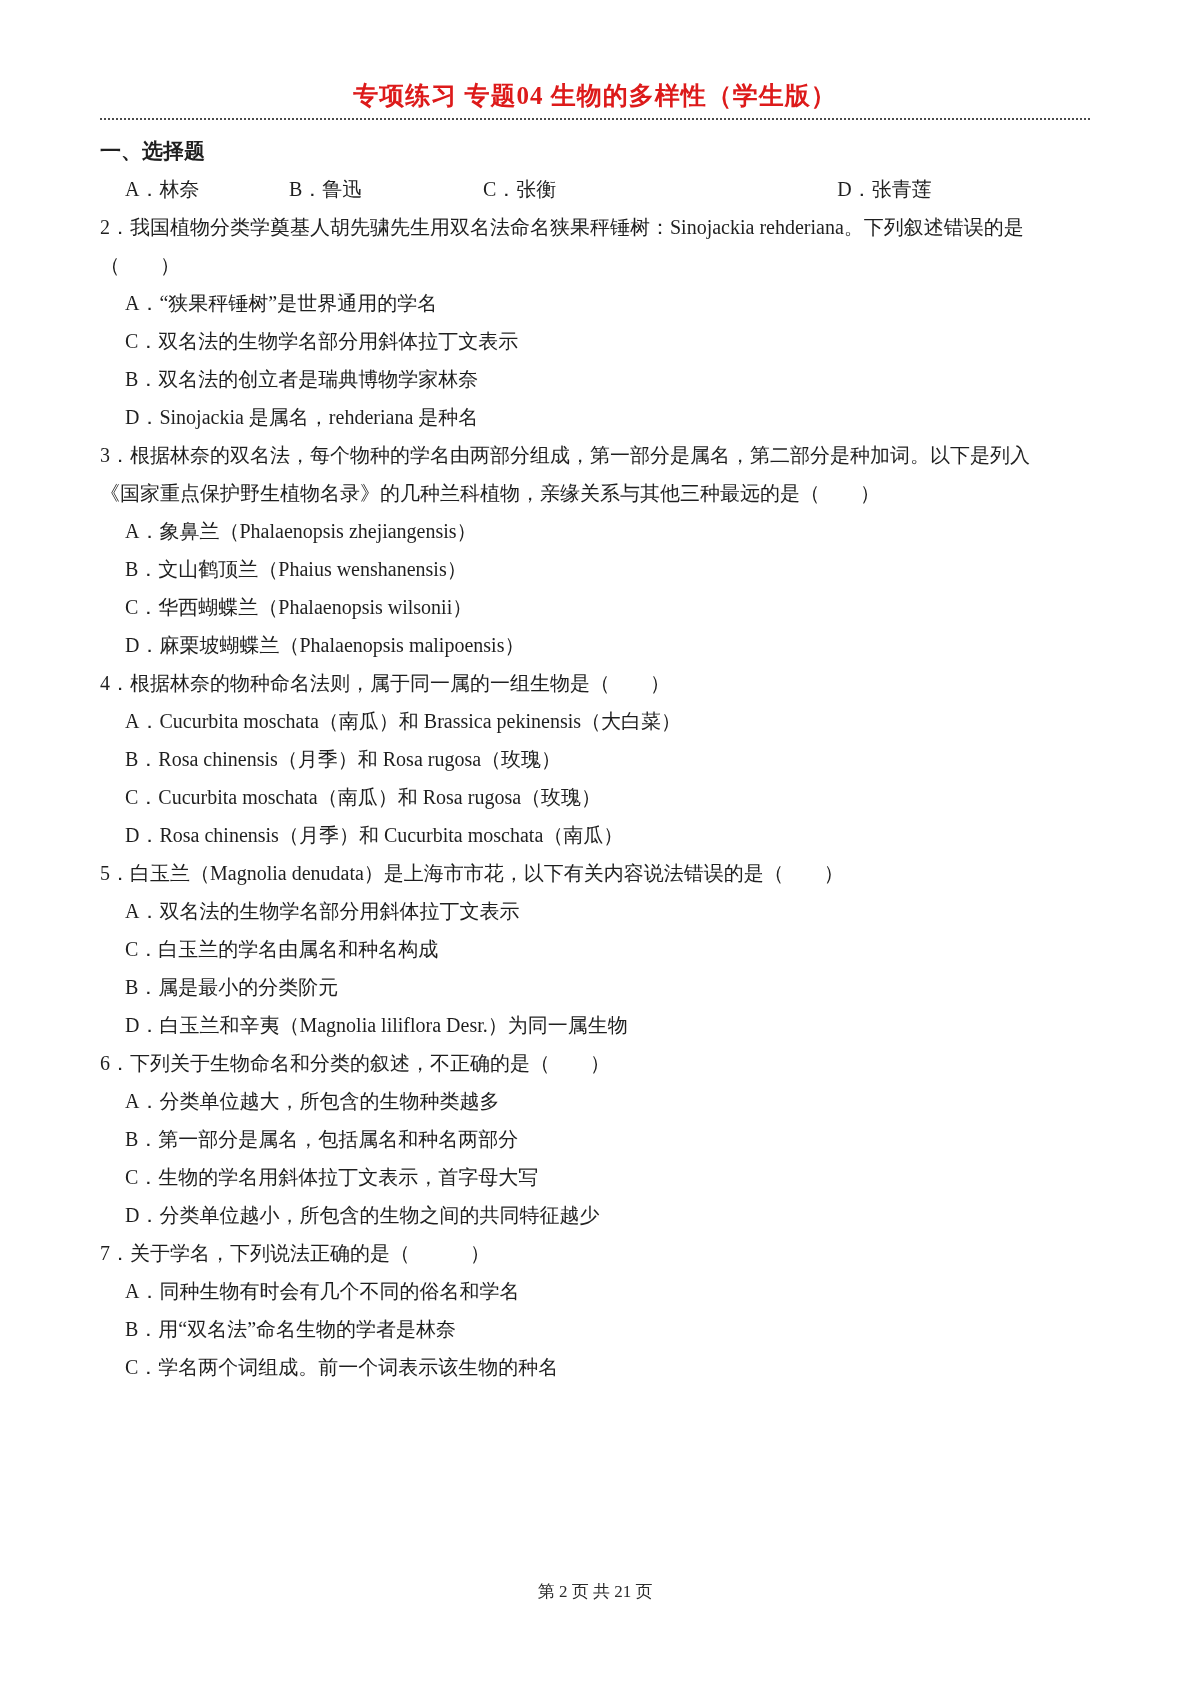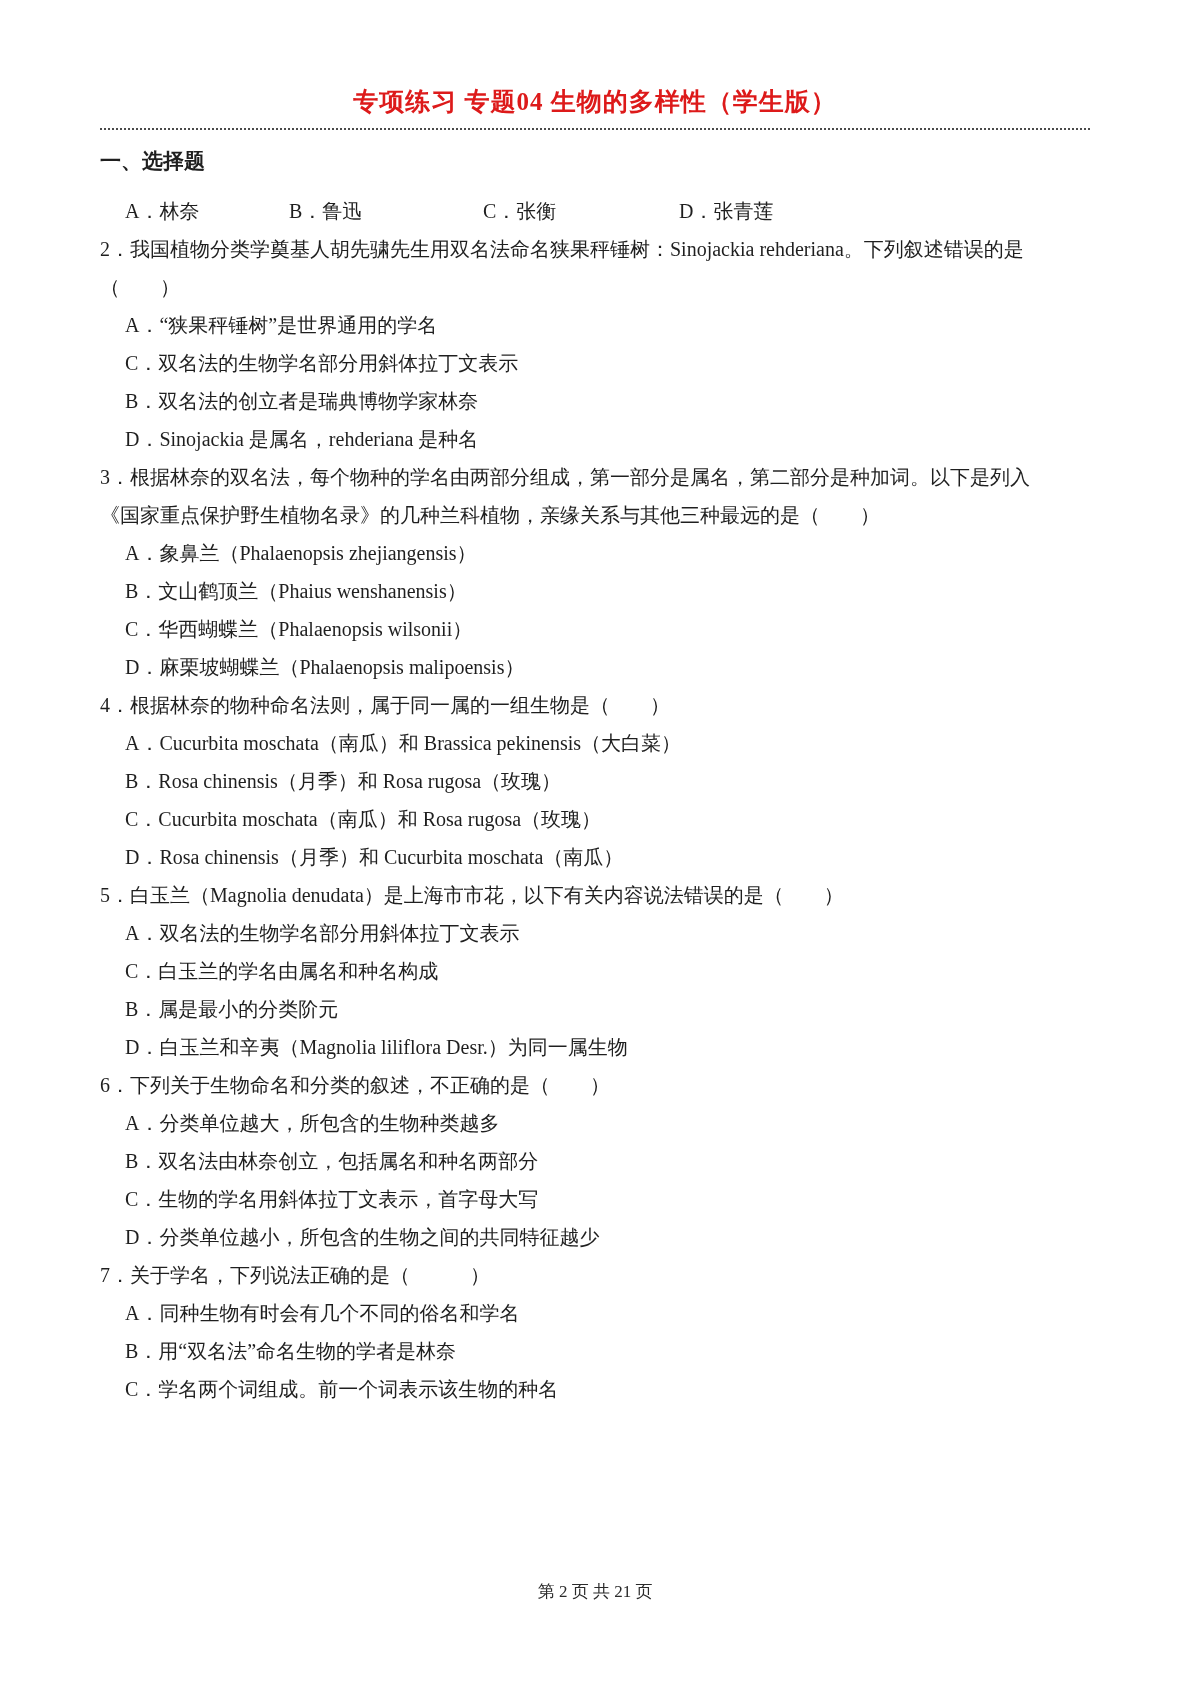--- a/index.html
+++ b/index.html
@@ -9,37 +9,37 @@
     height: 1682px;
     margin: 0 auto;
     background: #ffffff;
     box-sizing: border-box;
     padding: 76px 100px 0 100px;
     font-family: "Liberation Serif", "DejaVu Serif", serif;
     color: #1f1f1f;
     overflow: hidden;
   }
   .doc-title {
-    margin: 10px;
+    margin: 4px;
     text-align: center;
     font-size: 25px;
     line-height: 32px;
     font-weight: bold;
     letter-spacing: 1px;
     color: #dd1a1a;
     white-space: pre;
   }
   .title-divider {
     border: none;
     border-top: 2px dotted #4a4a4a;
     margin: 6px 0 0 0;
     height: 0;
   }
   .section-heading {
-    margin: 16px 0 16px 0;
+    margin: 16px 0 4px 0;
     font-size: 21px;
     line-height: 30px;
     font-weight: bold;
     white-space: pre;
   }
   .qline {
     font-size: 20px;
     line-height: 38px;
     height: 38px;
     white-space: pre;
@@ -50,21 +50,21 @@
     display: flex;
     font-size: 20px;
     line-height: 38px;
     height: 38px;
     padding-left: 25px;
     white-space: pre;
   }
   .opts-row .cell-a { width: 164px; }
   .opts-row .cell-b { width: 194px; }
   .opts-row .cell-c { width: 196px; }
-  .opts-row .cell-d { flex: 1; }
+  .opts-row .cell-d { flex: 1; text-align: center; }
   .page-footer {
     position: absolute;
     top: 1577px;
     left: 0;
     right: 0;
     text-align: center;
     font-size: 17px;
     line-height: 30px;
     color: #2a2a2a;
     white-space: pre;
@@ -119,21 +119,21 @@
     <div class="qline">5．白玉兰（Magnolia denudata）是上海市市花，以下有关内容说法错误的是（　　）</div>
     <div class="qline opt">A．双名法的生物学名部分用斜体拉丁文表示</div>
     <div class="qline opt">C．白玉兰的学名由属名和种名构成</div>
     <div class="qline opt">B．属是最小的分类阶元</div>
     <div class="qline opt">D．白玉兰和辛夷（Magnolia liliflora Desr.）为同一属生物</div>
   </div>
 
   <div>
     <div class="qline">6．下列关于生物命名和分类的叙述，不正确的是（　　）</div>
     <div class="qline opt">A．分类单位越大，所包含的生物种类越多</div>
-    <div class="qline opt">B．双名法由林奈创立，包括属名和种名两部分</div>
+    <div class="qline opt">B．第一部分是属名，包括属名和种名两部分</div>
     <div class="qline opt">C．生物的学名用斜体拉丁文表示，首字母大写</div>
     <div class="qline opt">D．分类单位越小，所包含的生物之间的共同特征越少</div>
   </div>
 
   <div>
     <div class="qline">7．关于学名，下列说法正确的是（　　　）</div>
     <div class="qline opt">A．同种生物有时会有几个不同的俗名和学名</div>
     <div class="qline opt">B．用“双名法”命名生物的学者是林奈</div>
     <div class="qline opt">C．学名两个词组成。前一个词表示该生物的种名</div>
   </div>

